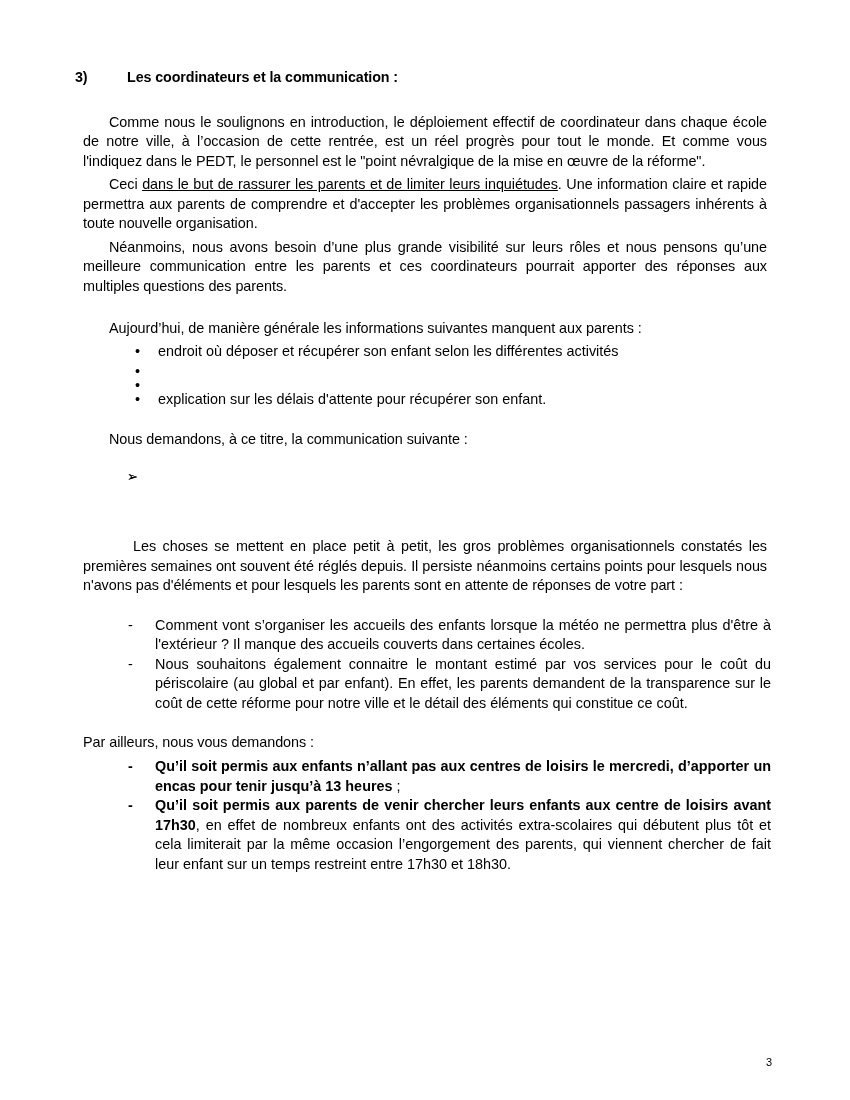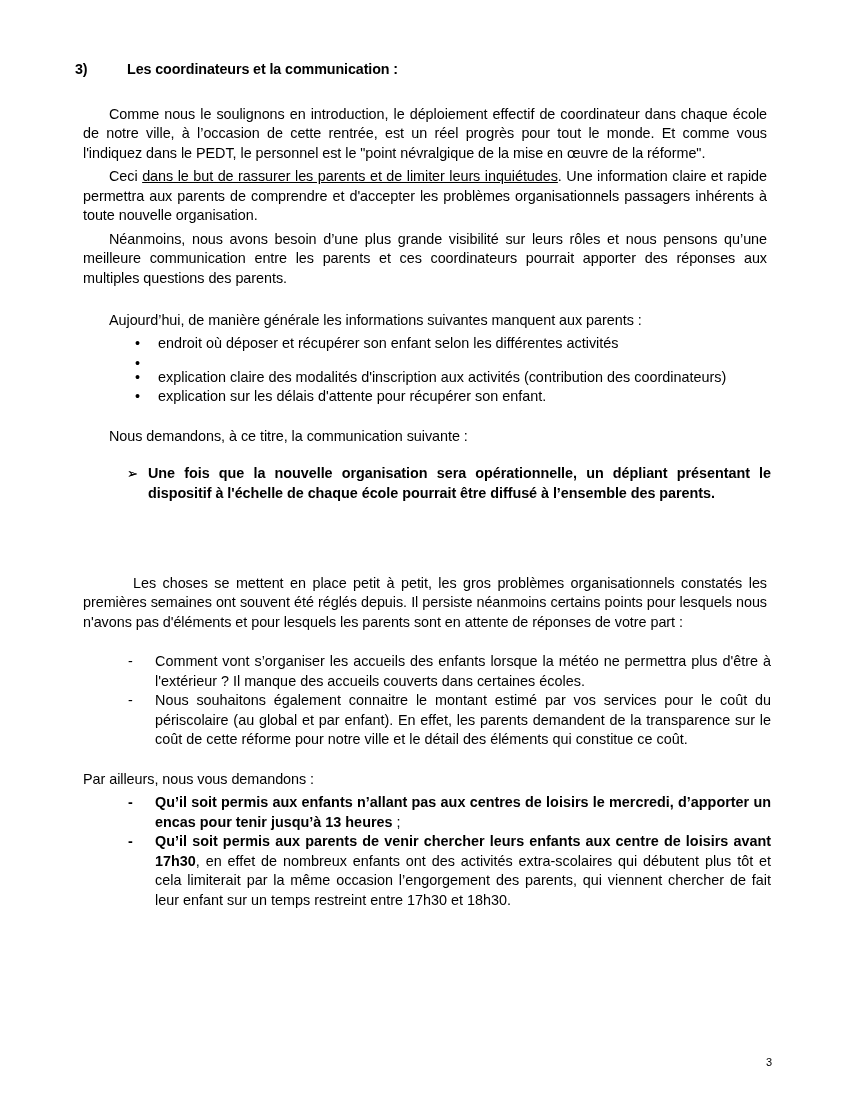--- a/index.html
+++ b/index.html
@@ -27,21 +27,21 @@
     left: 79px;
     top: 52px;
     width: 692px;
   }
 
   
   .heading {
     font-size: 14.3px;
     font-weight: bold;
     line-height: 1.32;
-    margin: 8px 0 0 0;
+    margin: 16px 0 0 0;
     padding-left: 26px;
     text-indent: -26px;
     margin-left: 22px;
     letter-spacing: -0.1px;
   }
   .heading .num { display: inline-block; width: 26px; }
 
   
   p.body {
     font-size: 14.4px;
@@ -143,33 +143,33 @@
 
     <p class="body indent"><span>Néanmoins, nous avons besoin d’une plus grande visibilité sur leurs rôles et nous pensons qu’une meilleure communication entre les parents et ces coordinateurs pourrait apporter des réponses aux multiples questions des parents.</span></p>
 
     <div class="sp-14"></div>
 
     <p class="body indent">Aujourd’hui, de manière générale les informations suivantes  manquent aux parents :</p>
 
     <ul class="lst dot-list">
       <li class="item"><span class="mk">•</span><span>endroit où déposer et récupérer son enfant selon les différentes activités</span></li>
       <li class="item"><span class="mk">•</span></li>
-      <li class="item"><span class="mk">•</span><span>explication claire des modalités d'inscription aux activités (contribution des coordinateurs)</span></li>
+      <li class="item"><span class="mk">•</span></li>
       <li class="item"><span class="mk">•</span><span>explication sur les délais d'attente pour récupérer son enfant.</span></li>
     </ul>
 
     <div class="sp-16"></div>
 
     <p class="body indent">Nous demandons, à ce titre, la communication suivante :</p>
 
     <div class="sp-14"></div>
 
     <ul class="lst arrow-list">
       <li class="item"><span class="mk">➢</span></li>
-      <li class="item"><span class="mk">➢</span><span>Une fois que la nouvelle organisation sera opérationnelle, un dépliant présentant le dispositif à l'échelle de chaque école pourrait être diffusé à l’ensemble des parents.</span></li>
+      <li class="item"><span class="mk">➢</span></li>
     </ul>
 
     <div class="sp-20"></div>
 
 
     <div class="sp-24"></div>
 
 
     <div class="sp-22"></div>
 

